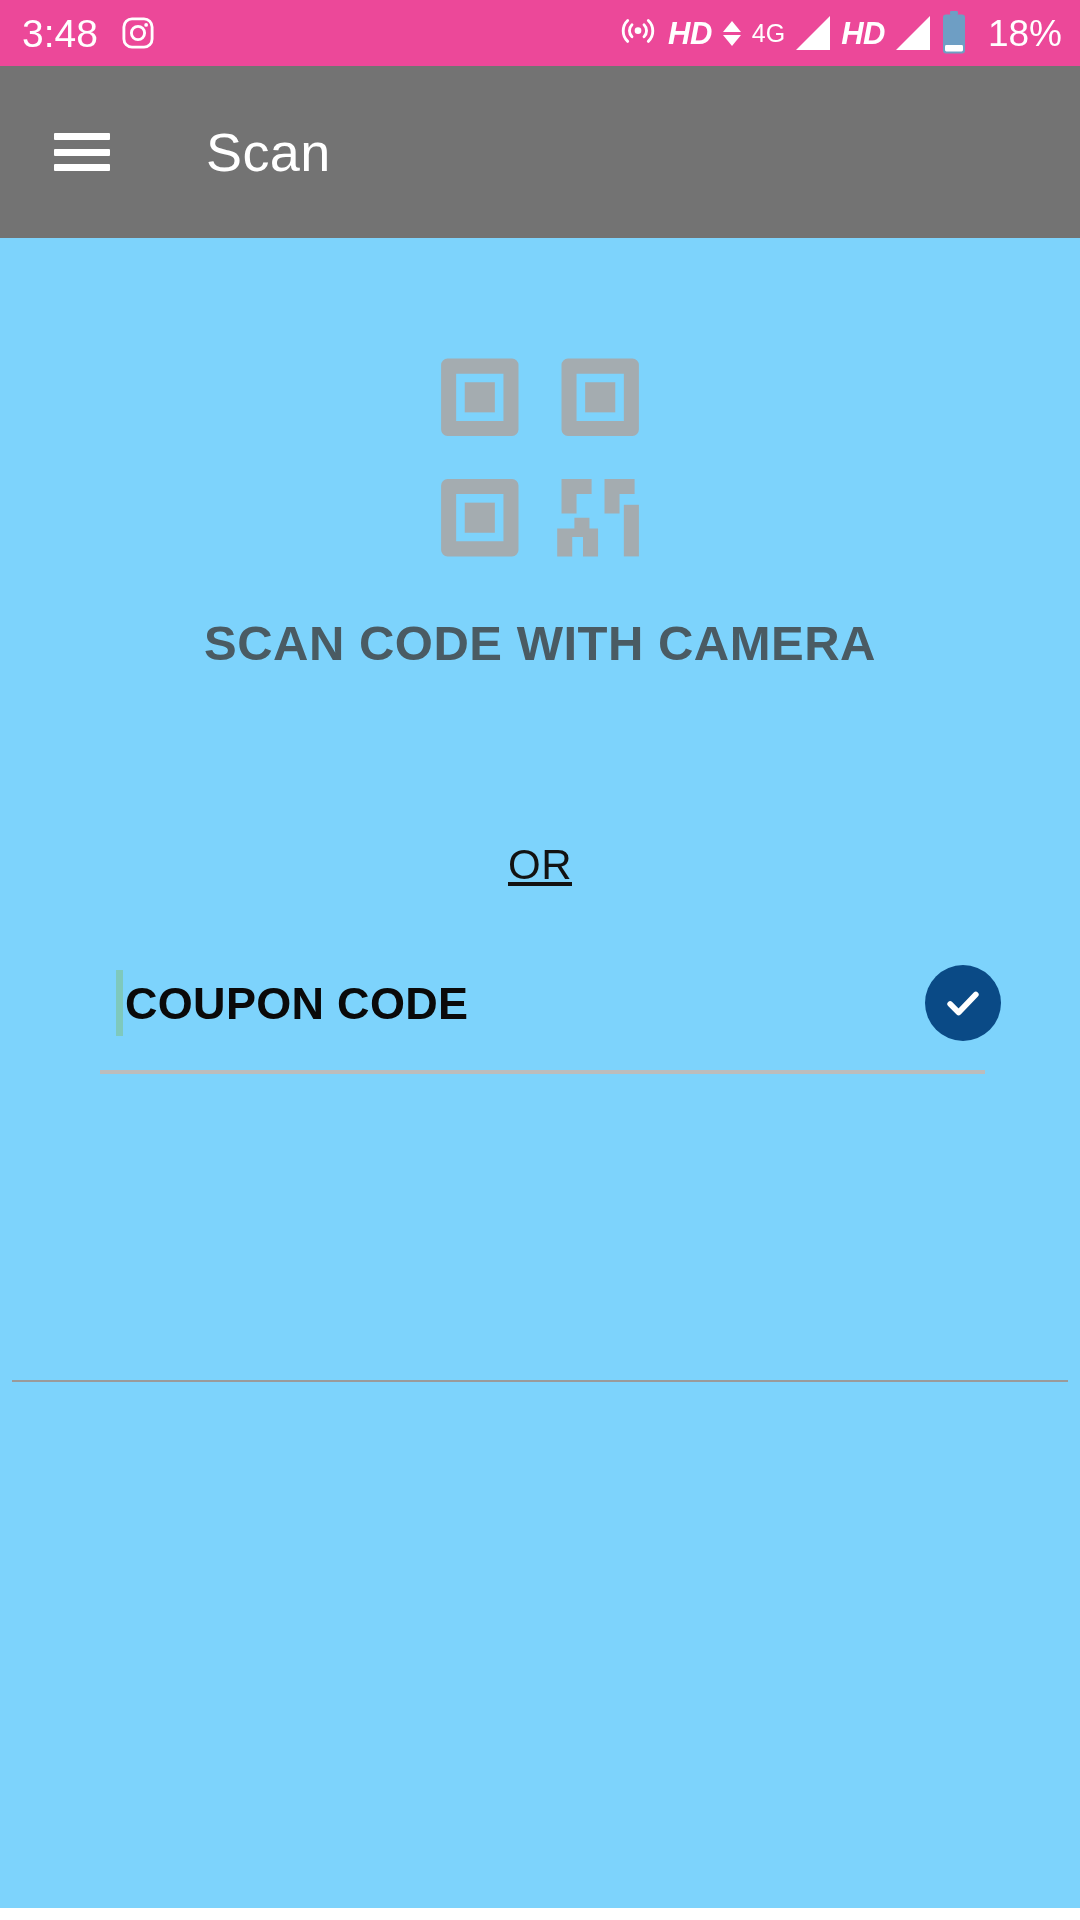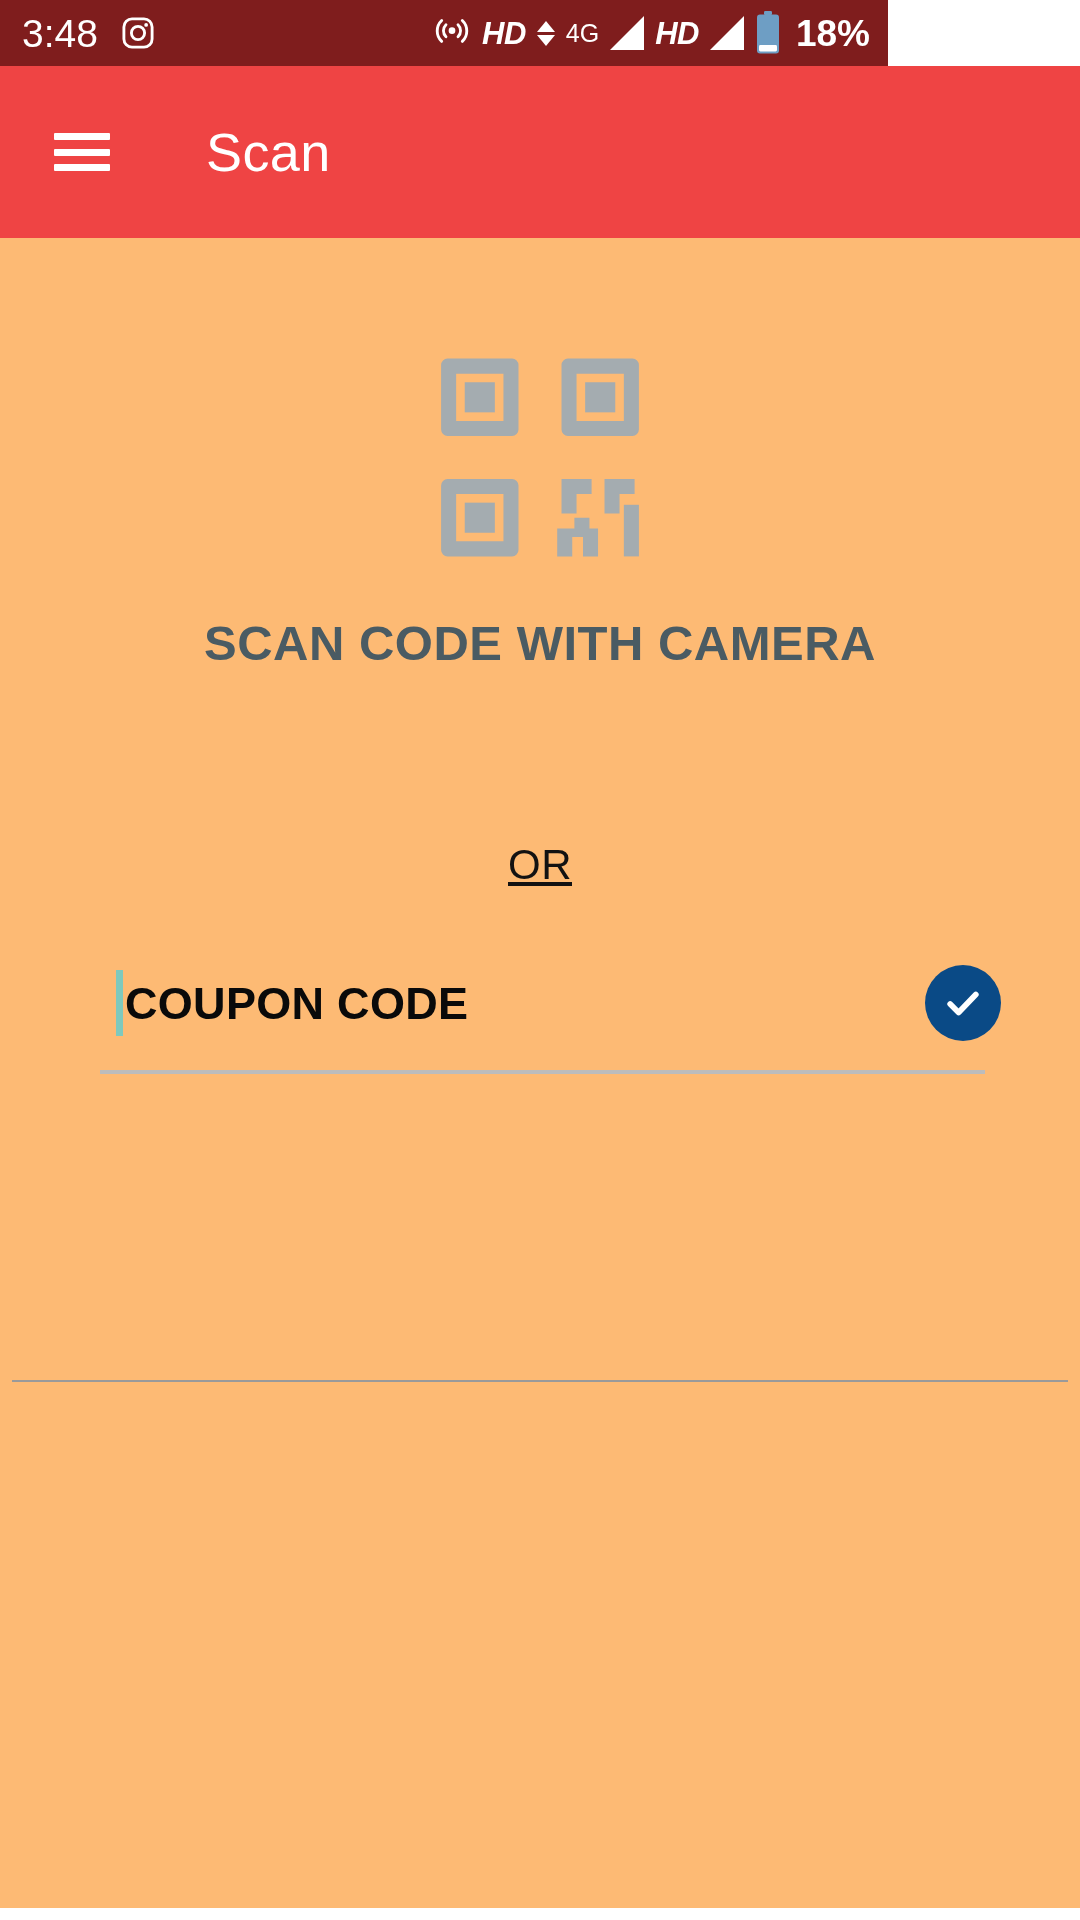--- a/index.html
+++ b/index.html
@@ -12,23 +12,23 @@
     background: #ffffff;
     font-family: "Liberation Sans", sans-serif;
     overflow: hidden;
     position: relative;
   }
 
   
   .status-bar {
     position: absolute;
     top: 0; left: 0;
-    width: 888px;
+    width: 1080px;
     height: 66px;
-    background: #7f1d1d;
+    background: #ec4899;
     display: flex;
     align-items: center;
     box-sizing: border-box;
     padding: 0 18px 0 22px;
   }
   .sb-left {
     display: flex;
     align-items: center;
     gap: 22px;
   }
@@ -56,23 +56,23 @@
   .sb-text-4g {
     color: #ffffff;
     font-size: 25px;
     font-weight: 400;
     font-style: normal;
     line-height: 1;
   }
   .sb-battery-pct {
     color: #ffffff;
     font-size: 37px;
-    font-weight: 700;
-    line-height: 1;
-    margin-left: 4px;
+    font-weight: 400;
+    line-height: 1;
+    margin-left: 10px;
   }
   .icon-svg { display: block; }
 
   
   .updown {
     display: flex;
     flex-direction: column;
     align-items: center;
     justify-content: center;
     gap: 3px;
@@ -96,21 +96,21 @@
     border-left: 34px solid transparent;
     border-bottom: 34px solid #ffffff;
   }
 
   
   .app-bar {
     position: absolute;
     top: 66px; left: 0;
     width: 1080px;
     height: 172px;
-    background: #ef4444;
+    background: #737373;
     display: flex;
     align-items: center;
   }
   .hamburger {
     width: 56px;
     height: 38px;
     margin-left: 54px;
     display: flex;
     flex-direction: column;
     justify-content: space-between;
@@ -131,21 +131,21 @@
     letter-spacing: 0.4px;
     line-height: 1;
   }
 
   
   .content {
     position: absolute;
     top: 238px; left: 0;
     width: 1080px;
     bottom: 12px;
-    background: #fdba74;
+    background: #7dd3fc;
   }
 
   .qr-wrap {
     position: absolute;
     top: 112px;
     left: 50%;
     transform: translateX(-50%);
     width: 215px;
     height: 215px;
   }

